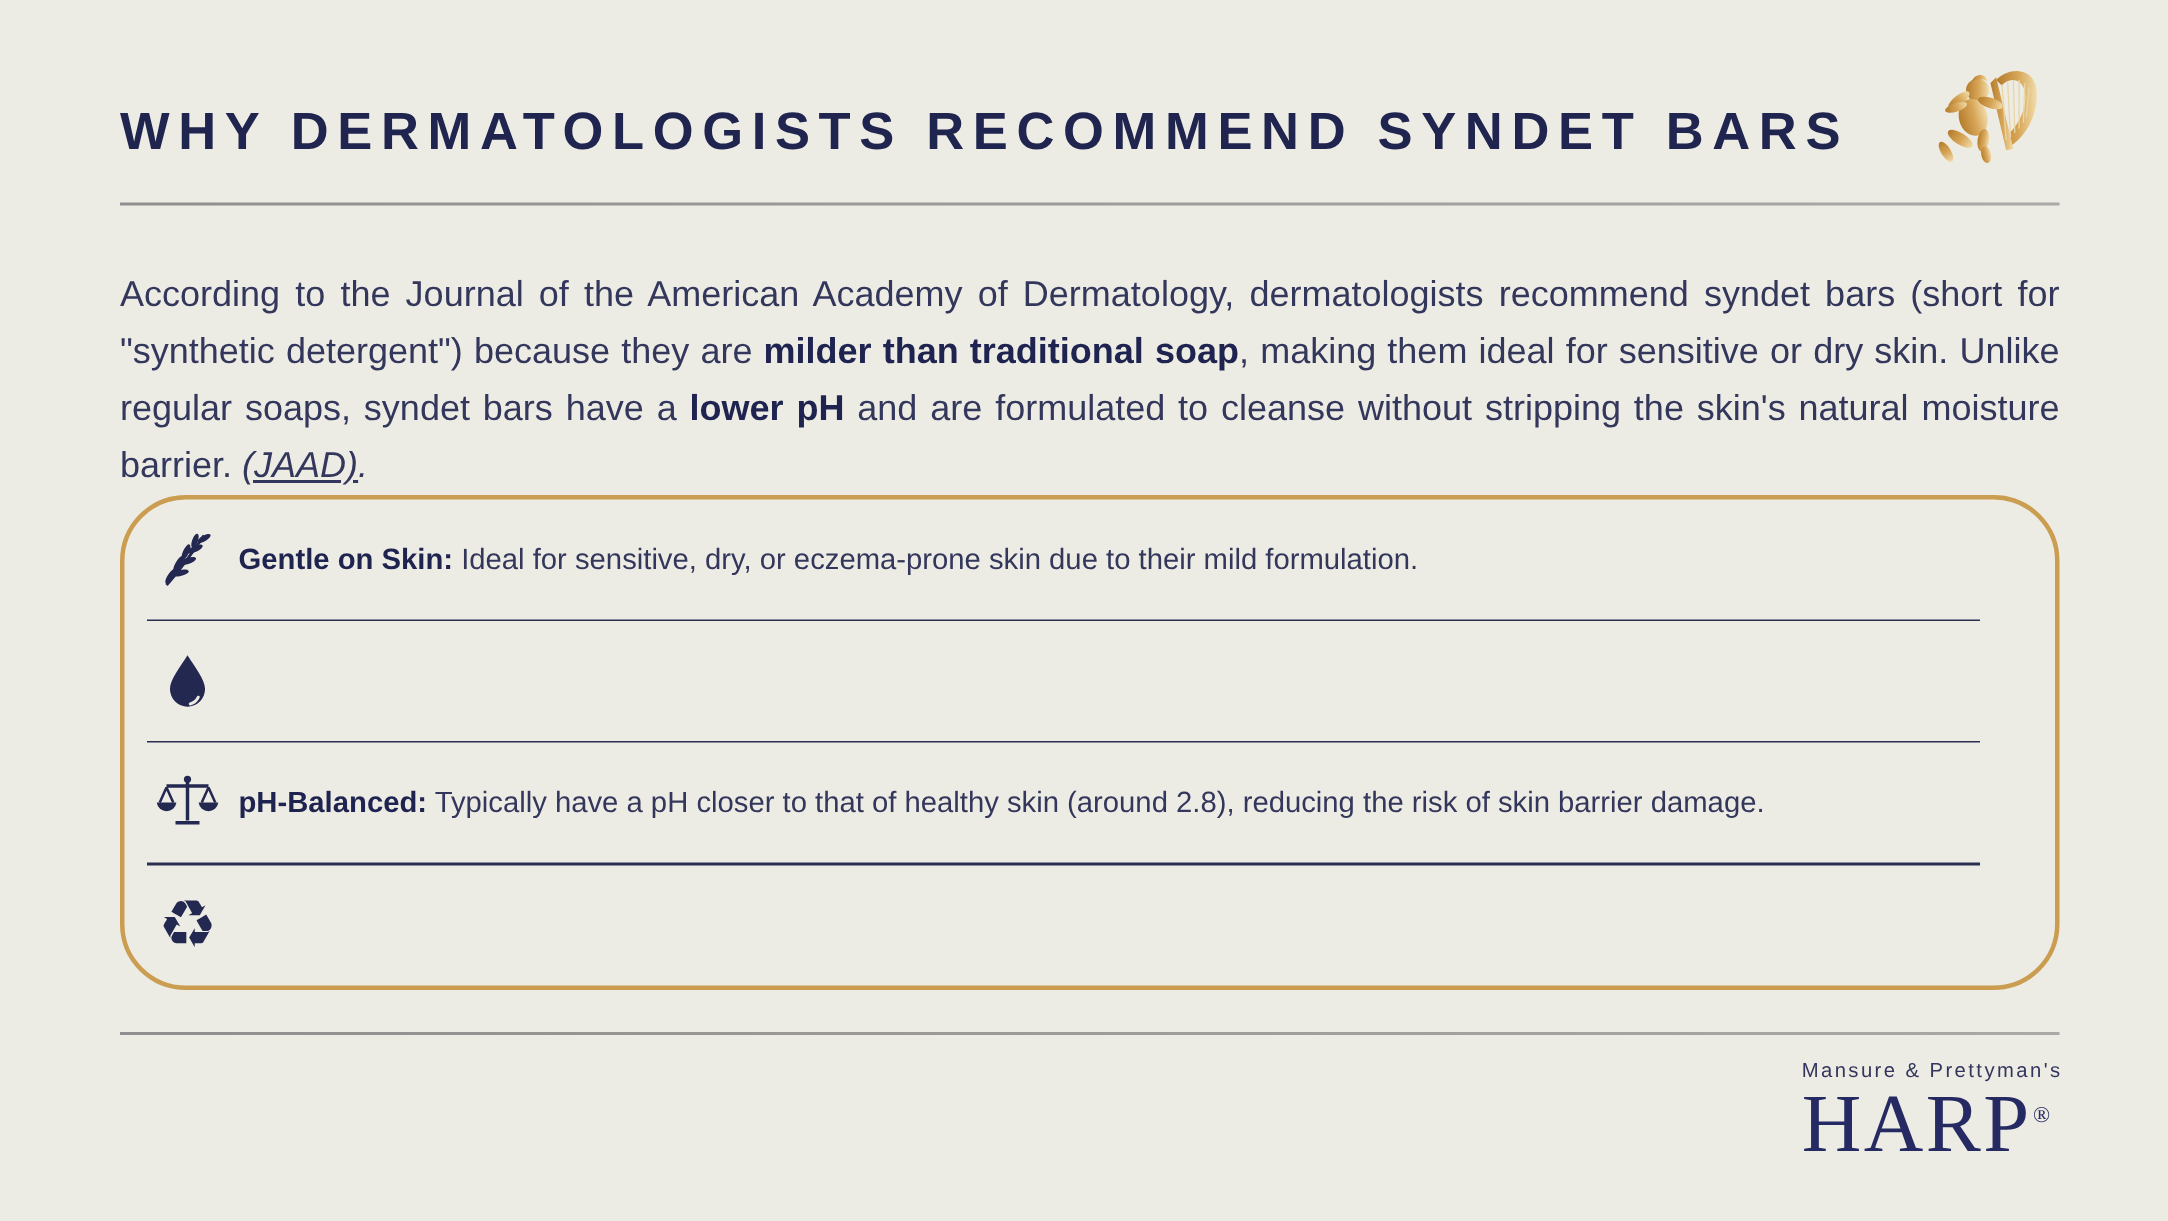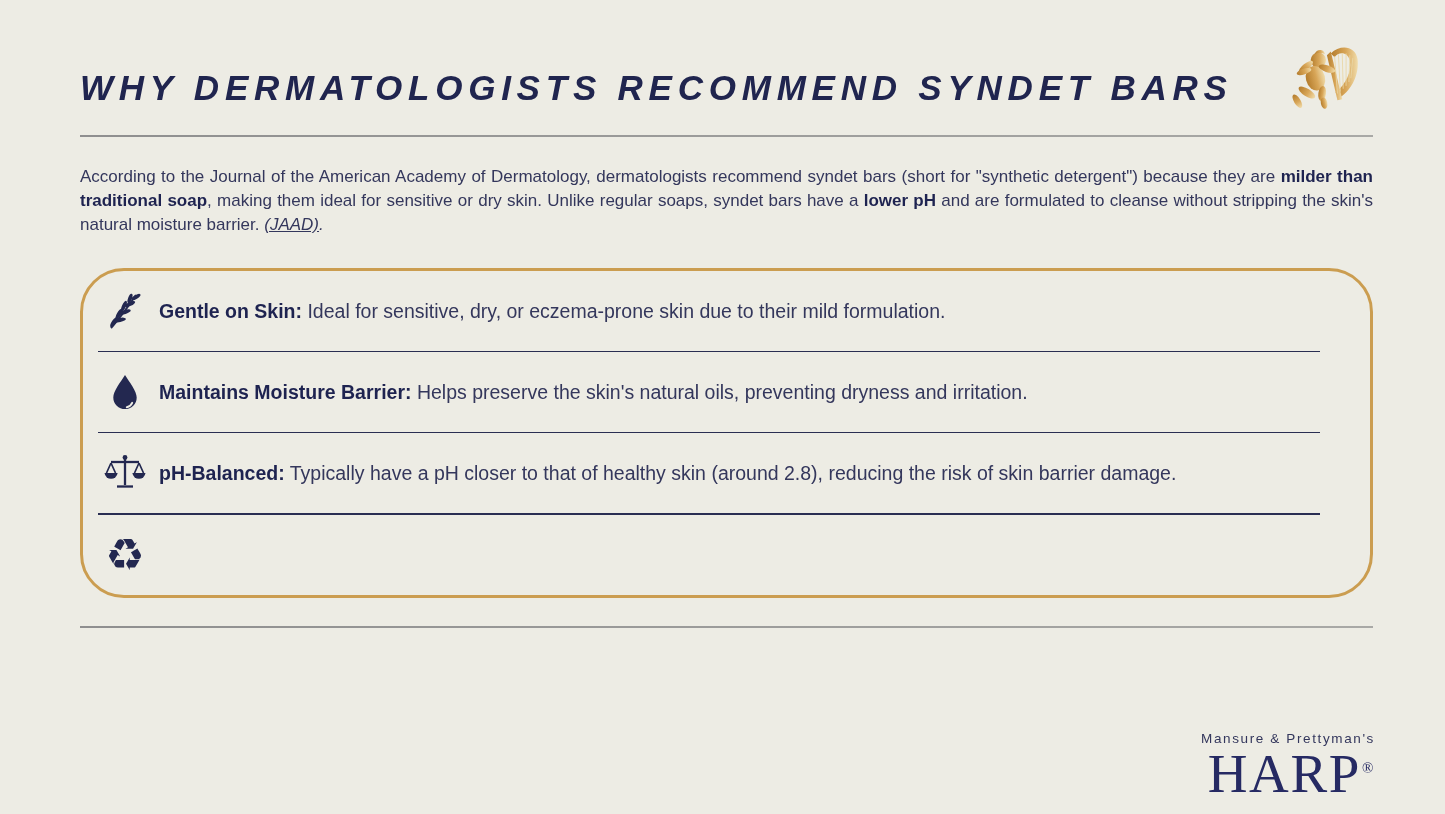--- a/index.html
+++ b/index.html
@@ -12,55 +12,53 @@
     color:#2e3156;
     overflow:hidden;
   }
   .inner { padding:0 72px 0 80px; }
 
   
   .header { position:relative; padding-top:68px; }
   .title {
     font-size:35px;
     font-weight:800;
-    font-style:italic;
     letter-spacing:0.165em;
     color:#20254f;
     white-space:nowrap;
   }
   .cherub { position:absolute; top:40px; right:4px; width:86px; height:86px; }
 
   .rule-gray {
     height:2px;
     background:linear-gradient(to right,#8f8f8f,#a9a9a6);
     border:none;
   }
   .rule-top { margin-top:27px; }
   .rule-bottom { margin-top:28px; }
 
   
   .intro {
-    margin-top:28px;
-    font-size:17px;
-    line-height:24px;
+    margin-top:41px;
+    font-size:24px;
+    line-height:38px;
     text-align:justify;
     color:#34375c;
   }
   .intro b { color:#1e2350; }
   .jaad {
     font-style:italic;
     text-decoration:underline;
     color:#34375c;
     cursor:pointer;
   }
   .it { font-style:italic; }
 
   
   .benefits-box {
-    margin-top:31px;
     border:3px solid #cb9d50;
     border-radius:44px;
     background:transparent;
   }
   .benefit-row {
     display:flex;
     align-items:center;
     height:80px;
     padding-left:20px;
   }
@@ -84,22 +82,22 @@
     line-height:1;
     color:#232850;
     font-weight:bold;
     font-family:"DejaVu Sans", sans-serif;
   }
 
   
   .brand {
     position:absolute;
     right:70px;
-    top:731px;
-    text-align:right;
+    top:706px;
+    text-align:left;
     color:#2c2f55;
   }
   .brand-tagline {
     font-size:13.5px;
     letter-spacing:0.12em;
     color:#33365c;
   }
   .brand-name {
     font-family:"Liberation Serif", serif;
     font-size:55px;
@@ -185,21 +183,20 @@
       </div>
       <div class="row-divider"></div>
 
       <div class="benefit-row">
         <span class="icon-cell">
           <svg width="36" height="40" viewBox="0 0 40 44" aria-hidden="true">
             <path d="M20 3 C15 11 7 21 7 28 a13 13 0 0 0 26 0 C33 21 25 11 20 3 Z" fill="#232850"></path>
             <path d="M28 34 a9 9 0 0 1 -6 5" stroke="#edece4" stroke-width="2.2" fill="none" stroke-linecap="round"></path>
           </svg>
         </span>
-        <p class="benefit-text"><b>Maintains Moisture Barrier:</b><span> Helps preserve the skin's natural oils, preventing dryness and irritation.</span></p>
       </div>
       <div class="row-divider"></div>
 
       <div class="benefit-row">
         <span class="icon-cell">
           <svg width="44" height="40" viewBox="0 0 44 40" aria-hidden="true">
             <g stroke="#232850" stroke-width="2.3" fill="none">
               <line x1="22" y1="5" x2="22" y2="32"></line>
               <line x1="8" y1="9" x2="36" y2="9"></line>
               <line x1="14" y1="33.5" x2="30" y2="33.5"></line>

